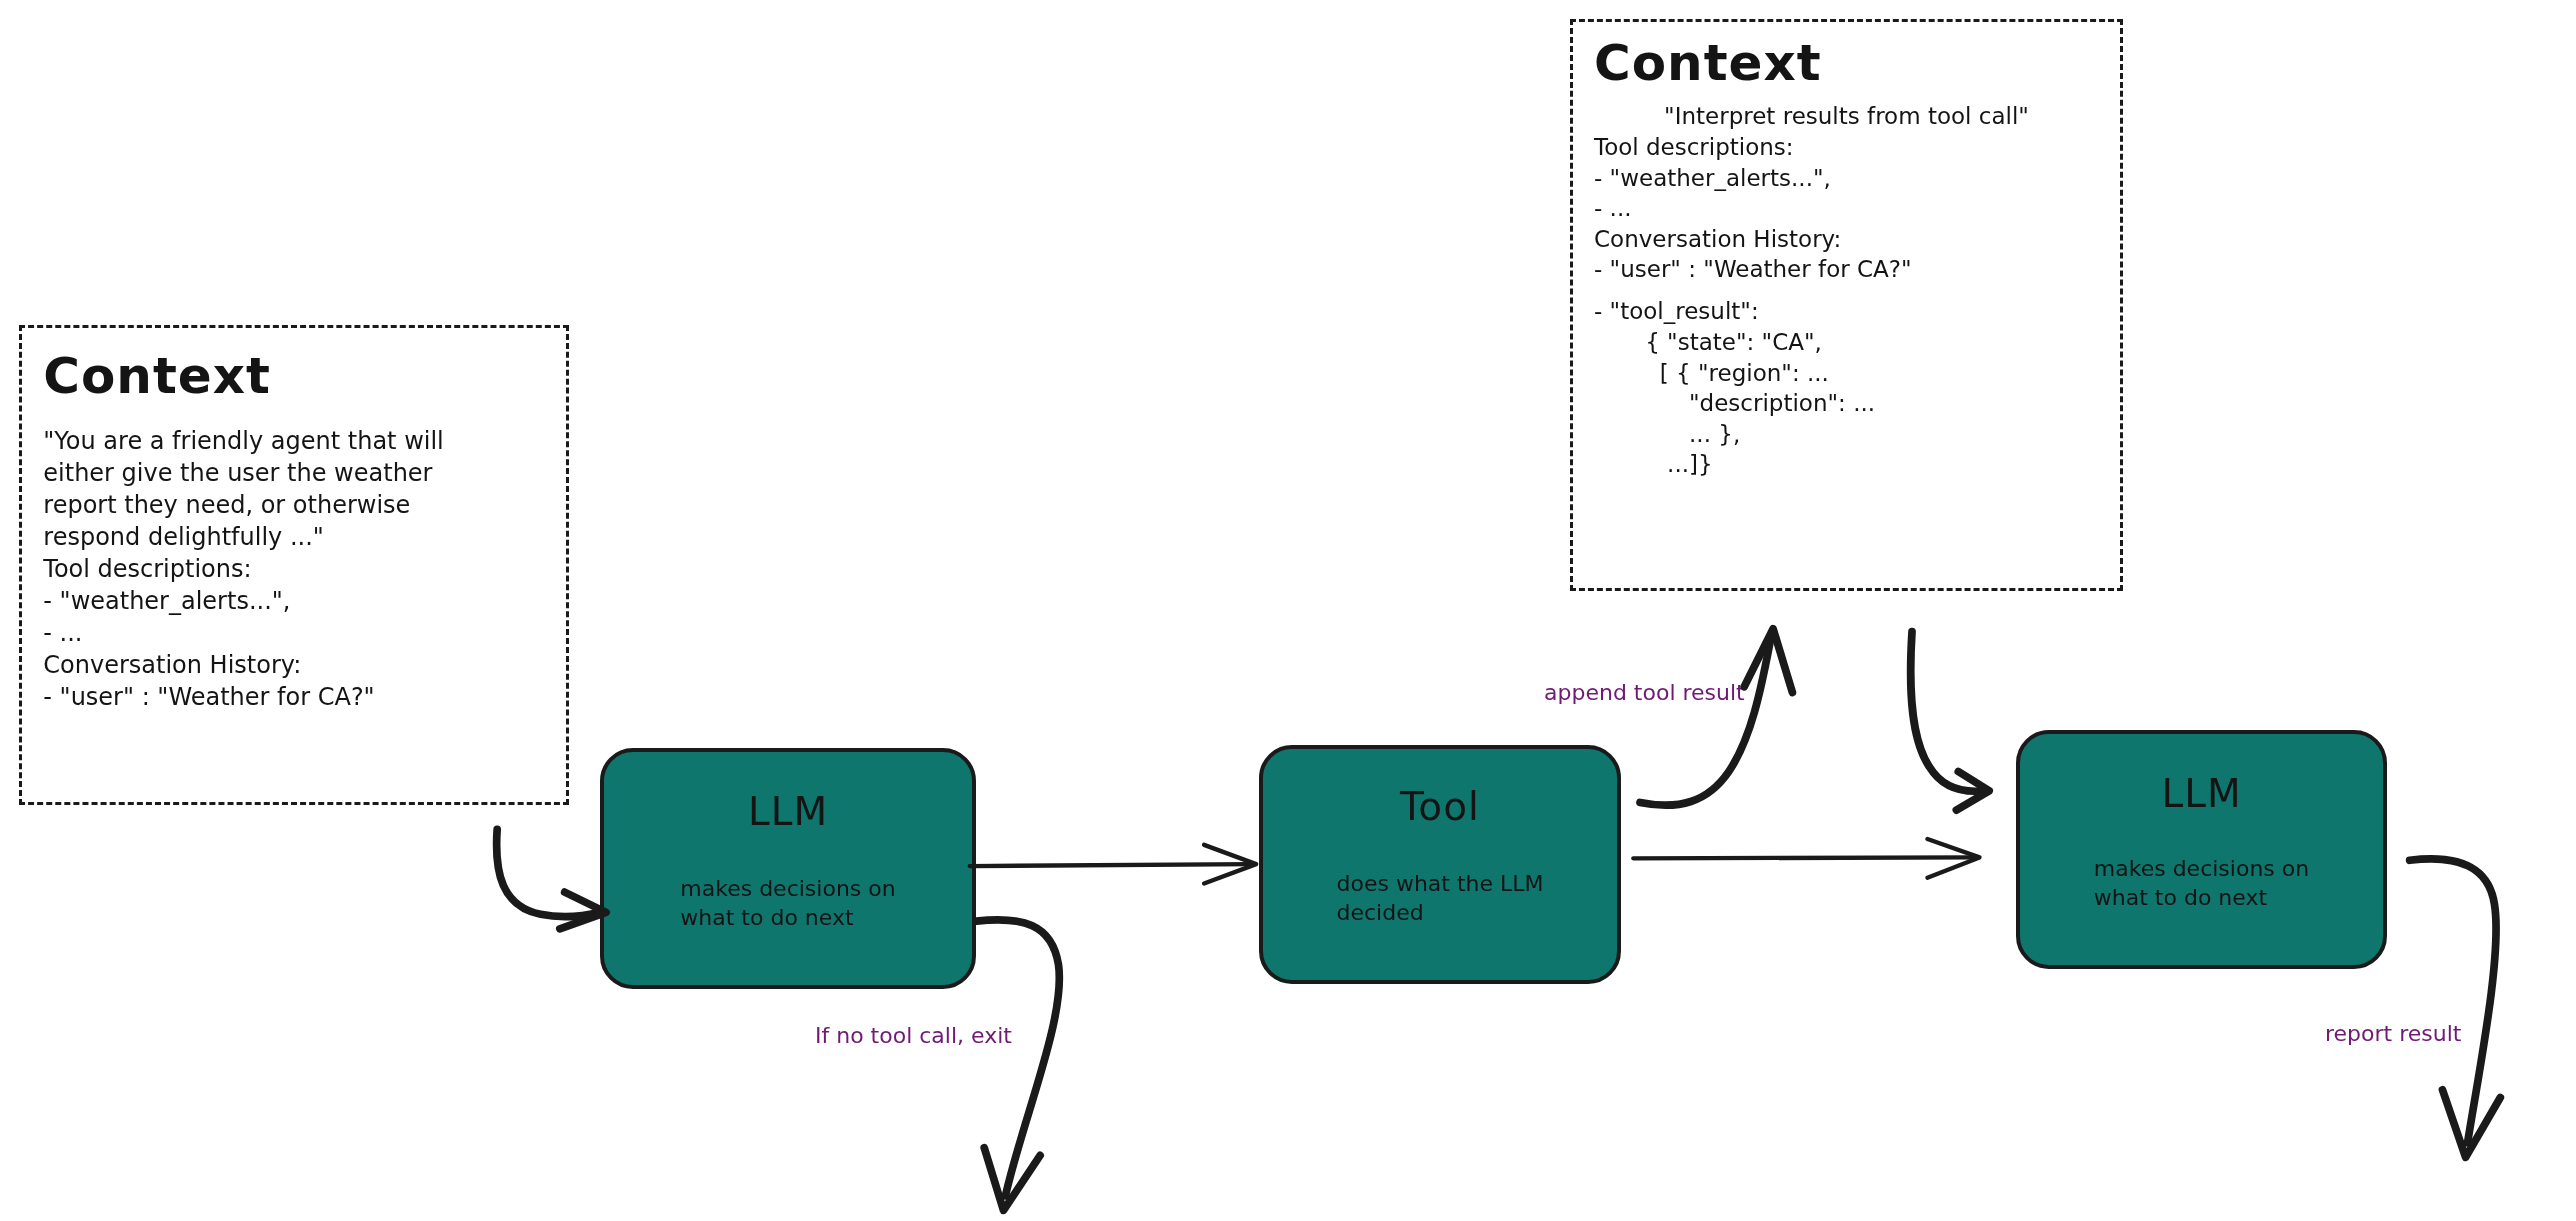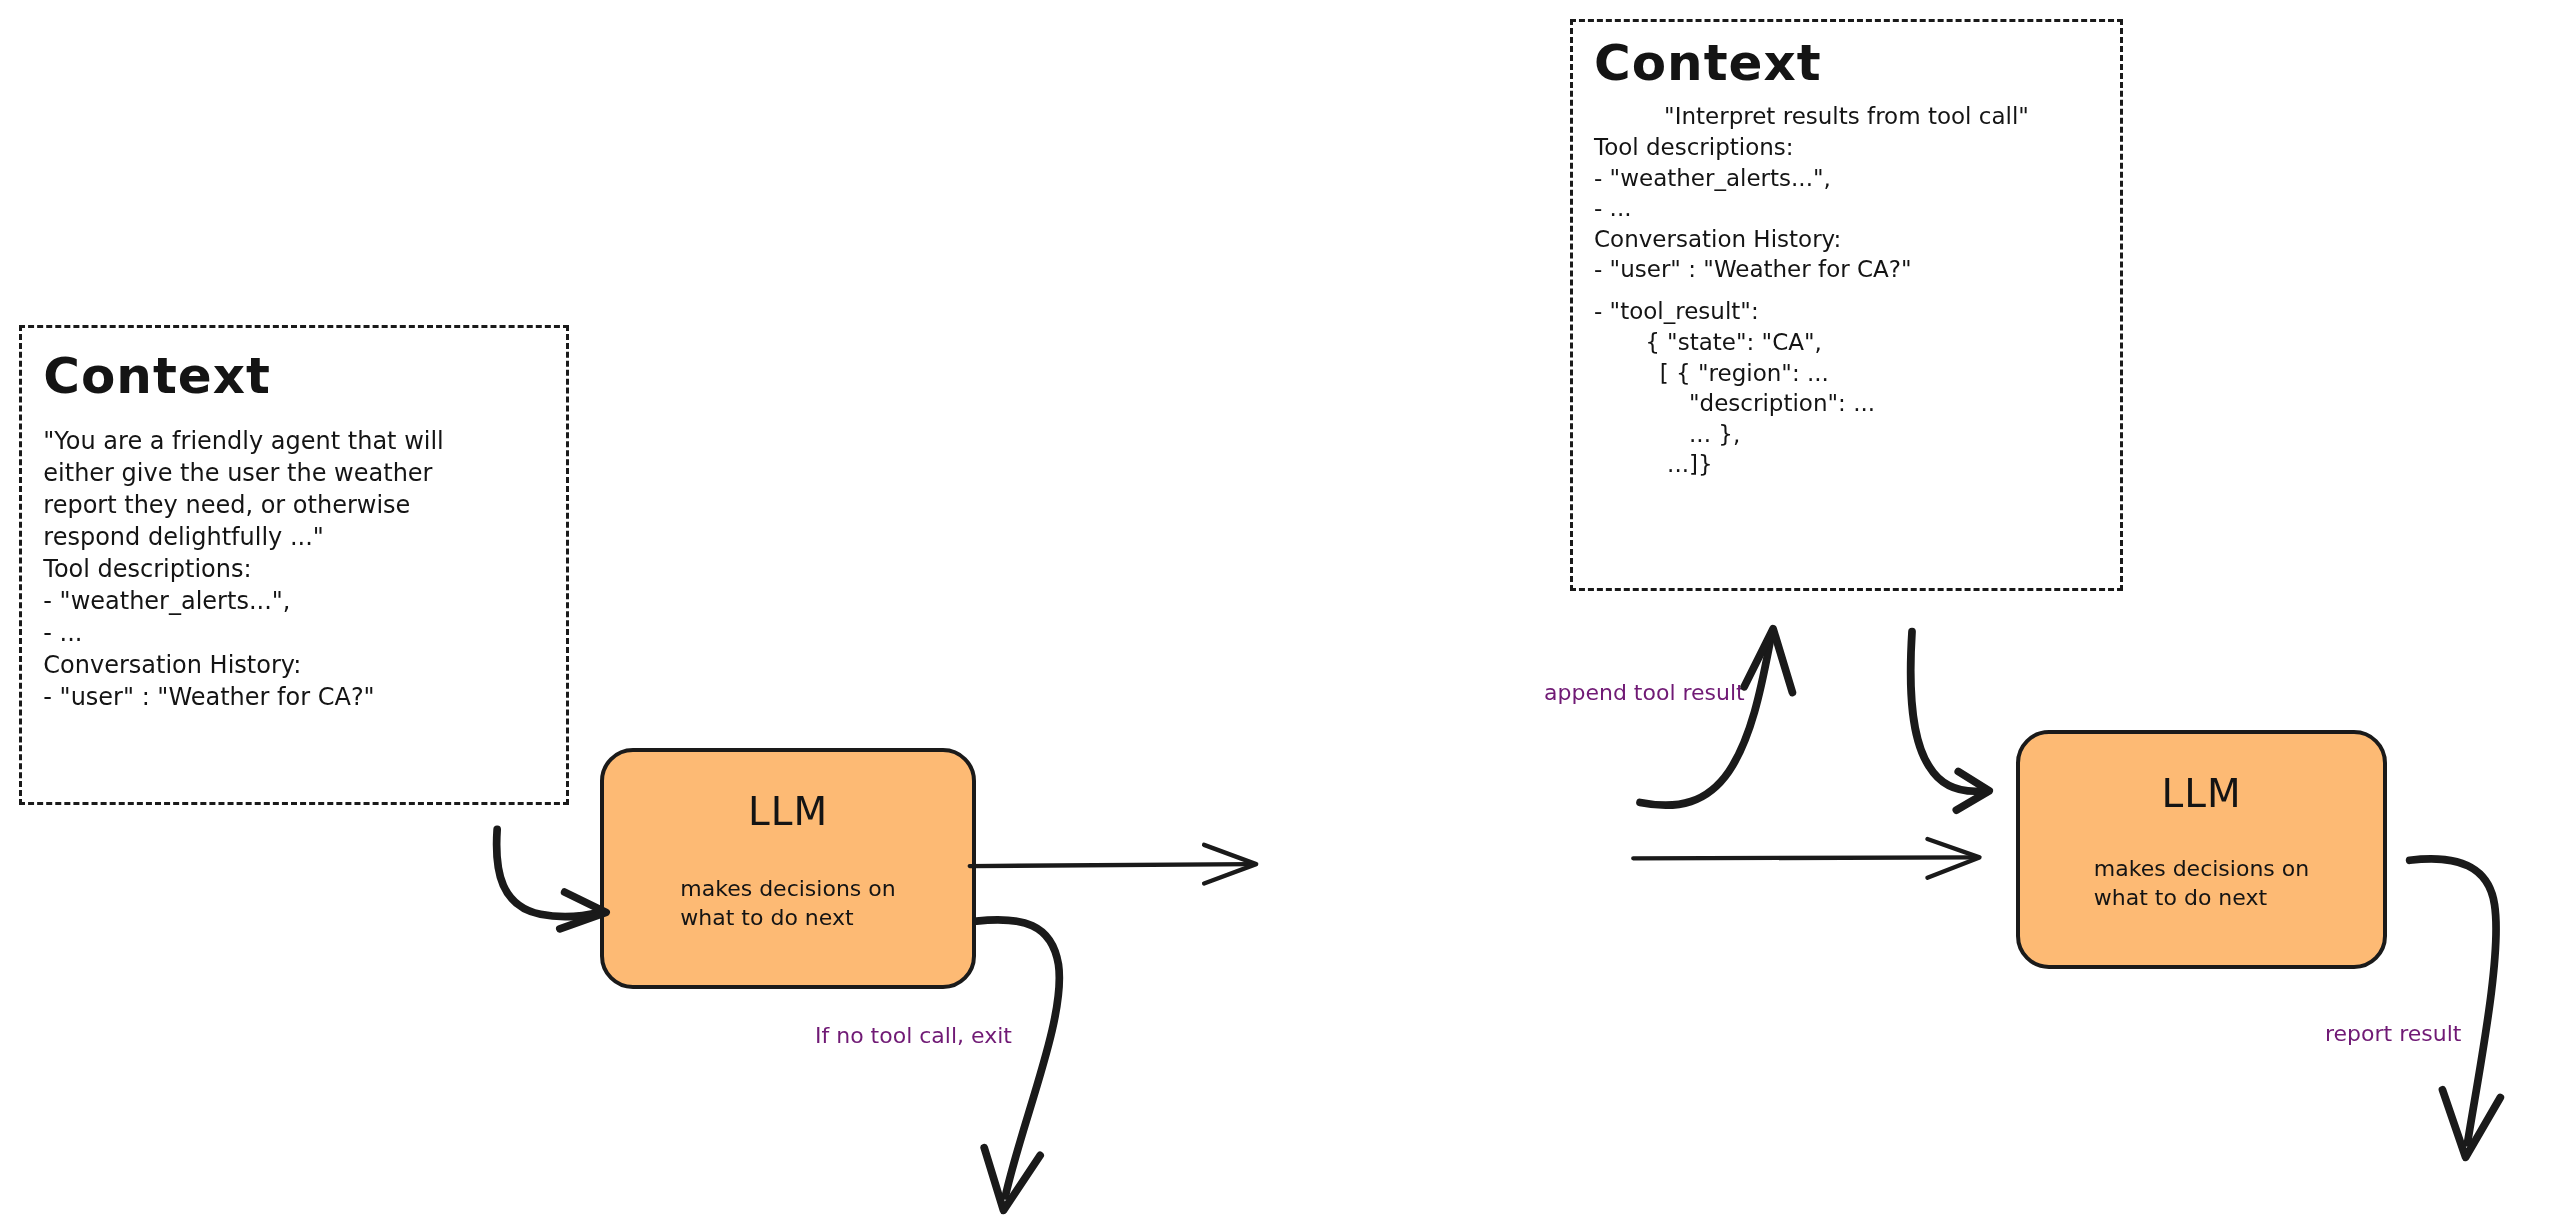--- a/index.html
+++ b/index.html
@@ -56,21 +56,21 @@
     padding: 9.6px 21px 0 21px;
   }
   #ctx-right .context-title { margin: 1.9px 0 9.6px 0; }
   #ctx-right .context-body { font-size: 23px; line-height: 1.33; }
 
   
   .node-box {
     position: absolute;
     border: 4.8px solid #1a1a1a;
     border-radius: 33px;
-    background: #fdba74;
+    background: #0f766e;
     box-sizing: border-box;
     display: flex;
     flex-direction: column;
     align-items: center;
   }
   .node-title {
     font-size: 39px;
     font-weight: 400;
     letter-spacing: 1px;
     color: #141414;
@@ -151,20 +151,25 @@
              ... },
           ...]}</div>
   </div>
 
   <div class="node-box" id="node-llm1">
     <div class="node-title">LLM</div>
     <div class="node-sub">makes decisions on
 what to do next</div>
   </div>
 
+  <div class="node-box" id="node-tool">
+    <div class="node-title">Tool</div>
+    <div class="node-sub">does what the LLM
+decided</div>
+  </div>
 
   <div class="node-box" id="node-llm2">
     <div class="node-title">LLM</div>
     <div class="node-sub">makes decisions on
 what to do next</div>
   </div>
 
   <div class="edge-label" id="label-exit">If no tool call, exit</div>
   <div class="edge-label" id="label-append">append tool result</div>
   <div class="edge-label" id="label-return">report result</div>

